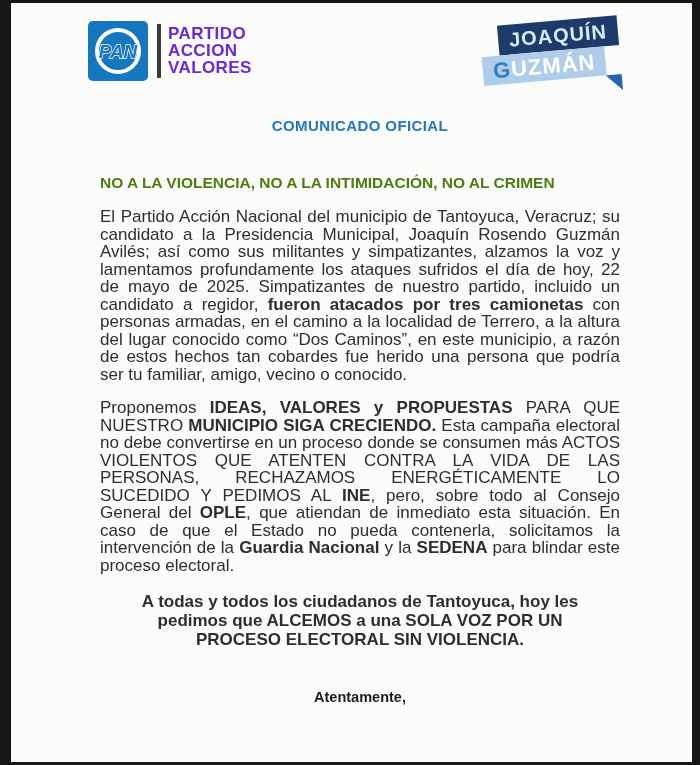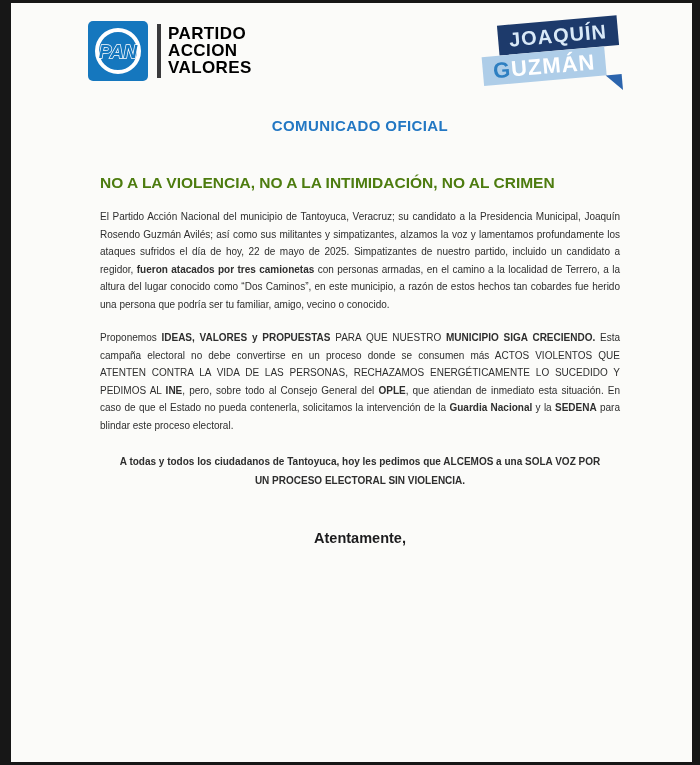--- a/index.html
+++ b/index.html
@@ -28,21 +28,21 @@
     margin-left:-12px;
     margin-right:-6px;
   }
   .pan-block { display:flex; align-items:flex-start; gap:7px; }
   .pan-square { width:60px; height:60px; display:block; margin-top:4px; }
   .pan-divider {
     width:4px; height:54px; background:#3a3a3c; margin-top:7px; margin-left:2px;
   }
   .pan-name {
     font-weight:bold; font-size:17px; line-height:17px;
-    color:#000000; letter-spacing:.4px; margin-top:8px;
+    color:#6d28d9; letter-spacing:.4px; margin-top:8px;
   }
   
   .banner {
     position:relative; width:140px; height:75px;
     transform:rotate(-5deg); margin-top:4px; margin-right:4px;
   }
   .banner-top {
     position:absolute; left:18px; top:0; width:120px; height:30px;
     background:var(--navy,#1d3a6b);
     display:flex; align-items:center; justify-content:center;
@@ -64,21 +64,21 @@
   
   .title {
     margin-top:24px; text-align:center;
     font-weight:bold; font-size:15px; letter-spacing:.4px;
     color:var(--titleblue,#2277c3);
   }
   .heading {
     margin-top:40px;
     font-weight:bold; font-size:15.5px; color:#4d7c0f;
   }
-  .para { font-size:10px; line-height:17.5px; }
+  .para { font-size:17px; line-height:17.5px; }
   .para.justified { margin-top:16px; text-align:justify; text-justify:inter-word; }
   .para.centered-bold {
     margin-top:18px; text-align:center; font-weight:bold;
     line-height:19px; padding:0 14px;
   }
   .b { font-weight:bold; }
   .closing {
     margin-top:40px; text-align:center; font-weight:bold; font-size:14.5px; color:#1c1c1e;
   }
   .motto {

